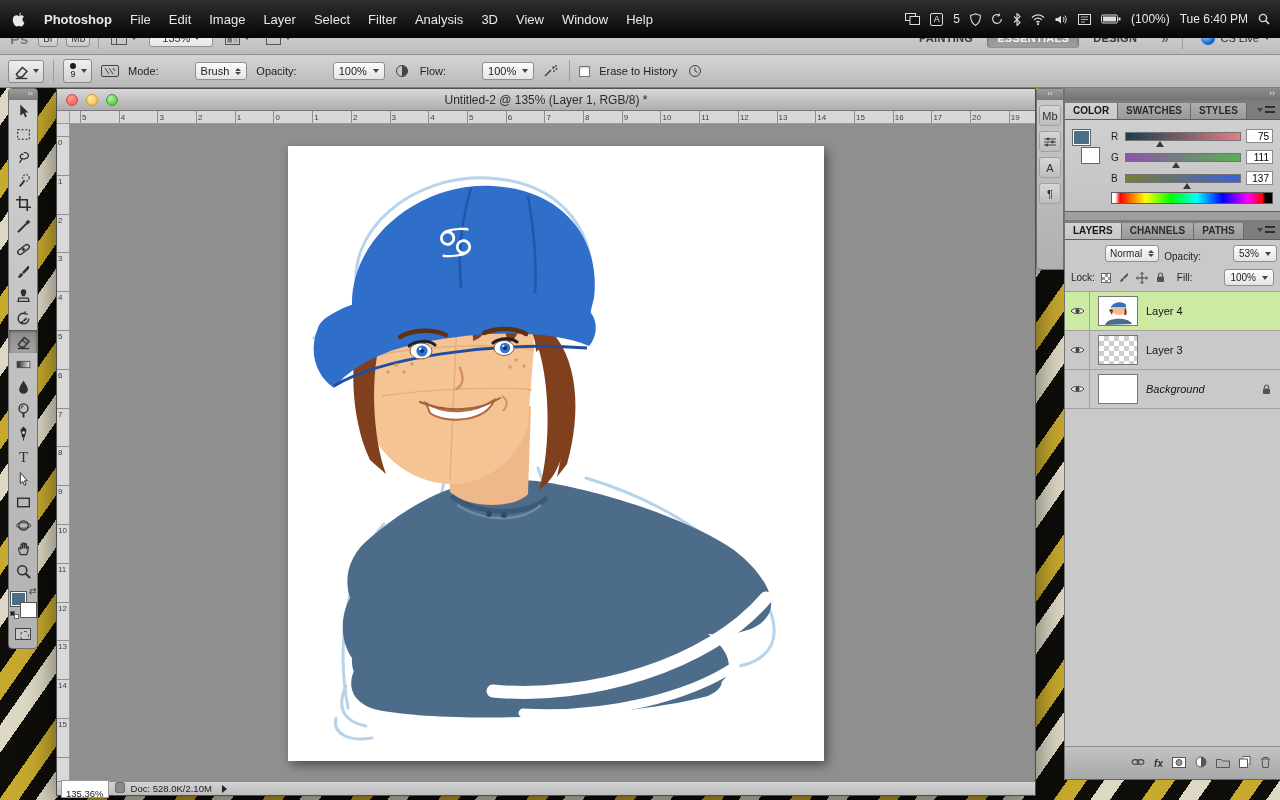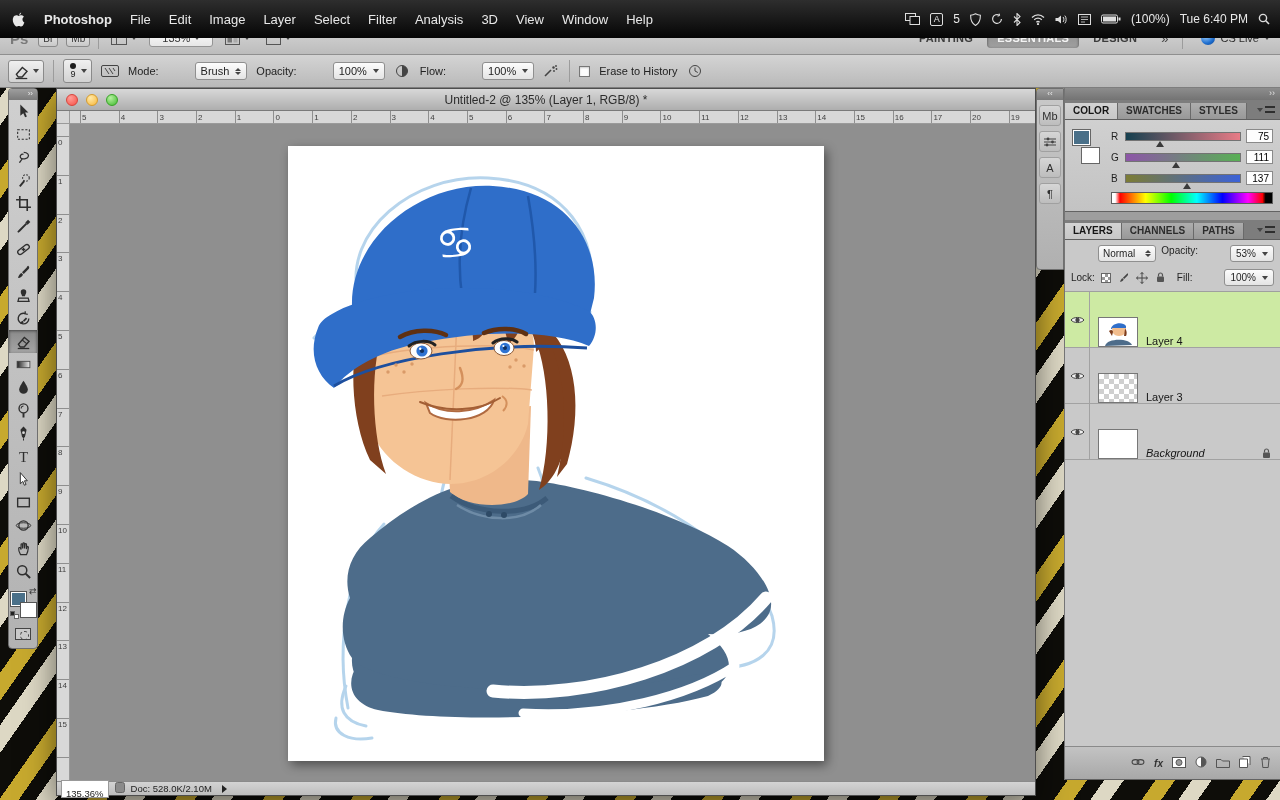--- a/index.html
+++ b/index.html
@@ -125,28 +125,28 @@
   .strack.r { background:linear-gradient(90deg,#15404f,#e87b86); }
   .strack.g { background:linear-gradient(90deg,#8d55a8,#58b054); }
   .strack.b { background:linear-gradient(90deg,#7c7c34,#3b62d8); }
   .sthumb { position:absolute; top:8px; width:0; height:0; border-left:4px solid transparent; border-right:4px solid transparent; border-bottom:6px solid #3a3a3a; transform:translateX(-50%); }
   .sval { width:27px; font-size:10px; border:1px solid #8a8a8a; background:#fdfdfd; text-align:right; padding:0 3px; height:14px; line-height:13px; }
   .spectrum { margin-top:3px; height:12px; border:1px solid #5e5e5e;
     background:linear-gradient(90deg,#fff 0,#fff 2%,#f00 5%,#ff0 21%,#0f0 37%,#0ff 53%,#00f 69%,#f0f 85%,#f00 94%,#000 96%,#000 100%); }
   .panel-gap { height:8px; }
   
   .layers-panel { height:560px; display:flex; flex-direction:column; background:#c9c9c9; border-bottom:1px solid #636363; }
-  .lp-controls { display:flex; align-items:flex-start; gap:5px; padding:5px 6px; font-size:10px; color:#1f1f1f; background:#c9c9c9; }
+  .lp-controls { display:flex; align-items:flex-end; gap:5px; padding:5px 13px; font-size:10px; color:#1f1f1f; background:#c9c9c9; }
   .blend { width:86px; justify-content:space-between; padding:2px 4px; }
   .lp-lockrow { display:flex; align-items:center; gap:5px; padding:2px 6px 5px; font-size:10px; color:#1f1f1f; border-bottom:1px solid #9f9f9f; background:#c9c9c9; }
   .lockico { width:13px; height:12px; display:flex; align-items:center; justify-content:center; }
   .minichecker { width:10px; height:10px; border:1px solid #666;
     background-image:linear-gradient(45deg,#999 25%,transparent 25%,transparent 75%,#999 75%),linear-gradient(45deg,#999 25%,transparent 25%,transparent 75%,#999 75%);
     background-size:6px 6px; background-position:0 0,3px 3px; background-color:#fff; }
-  .lrow { display:flex; align-items:flex-end; height:56px; border-bottom:1px solid #a2a2a2; background:#c9c9c9; }
+  .lrow { display:flex; align-items:center; height:39px; border-bottom:1px solid #a2a2a2; background:#c9c9c9; }
   .lrow.selected { background:#cdeaa3; }
   .leye { width:25px; align-self:stretch; display:flex; align-items:center; justify-content:center; border-right:1px solid #a2a2a2; }
   .lthumb { width:40px; height:30px; margin:0 8px; border:1px solid #777; background:#fff; overflow:hidden; flex:none; }
   .lthumb.checker { background-image:linear-gradient(45deg,#cfcfcf 25%,transparent 25%,transparent 75%,#cfcfcf 75%),linear-gradient(45deg,#cfcfcf 25%,transparent 25%,transparent 75%,#cfcfcf 75%);
     background-size:10px 10px; background-position:0 0,5px 5px; background-color:#fff; }
   .lname { font-size:11px; color:#151515; }
   .lname.italic { font-style:italic; }
   .llock { margin-left:auto; margin-right:9px; display:flex; }
   .layers-empty { flex:1; background:#c9c9c9; }
   .lp-bottom { height:20px; background:linear-gradient(#c3c3c3,#a8a8a8); border-top:1px solid #8a8a8a;

